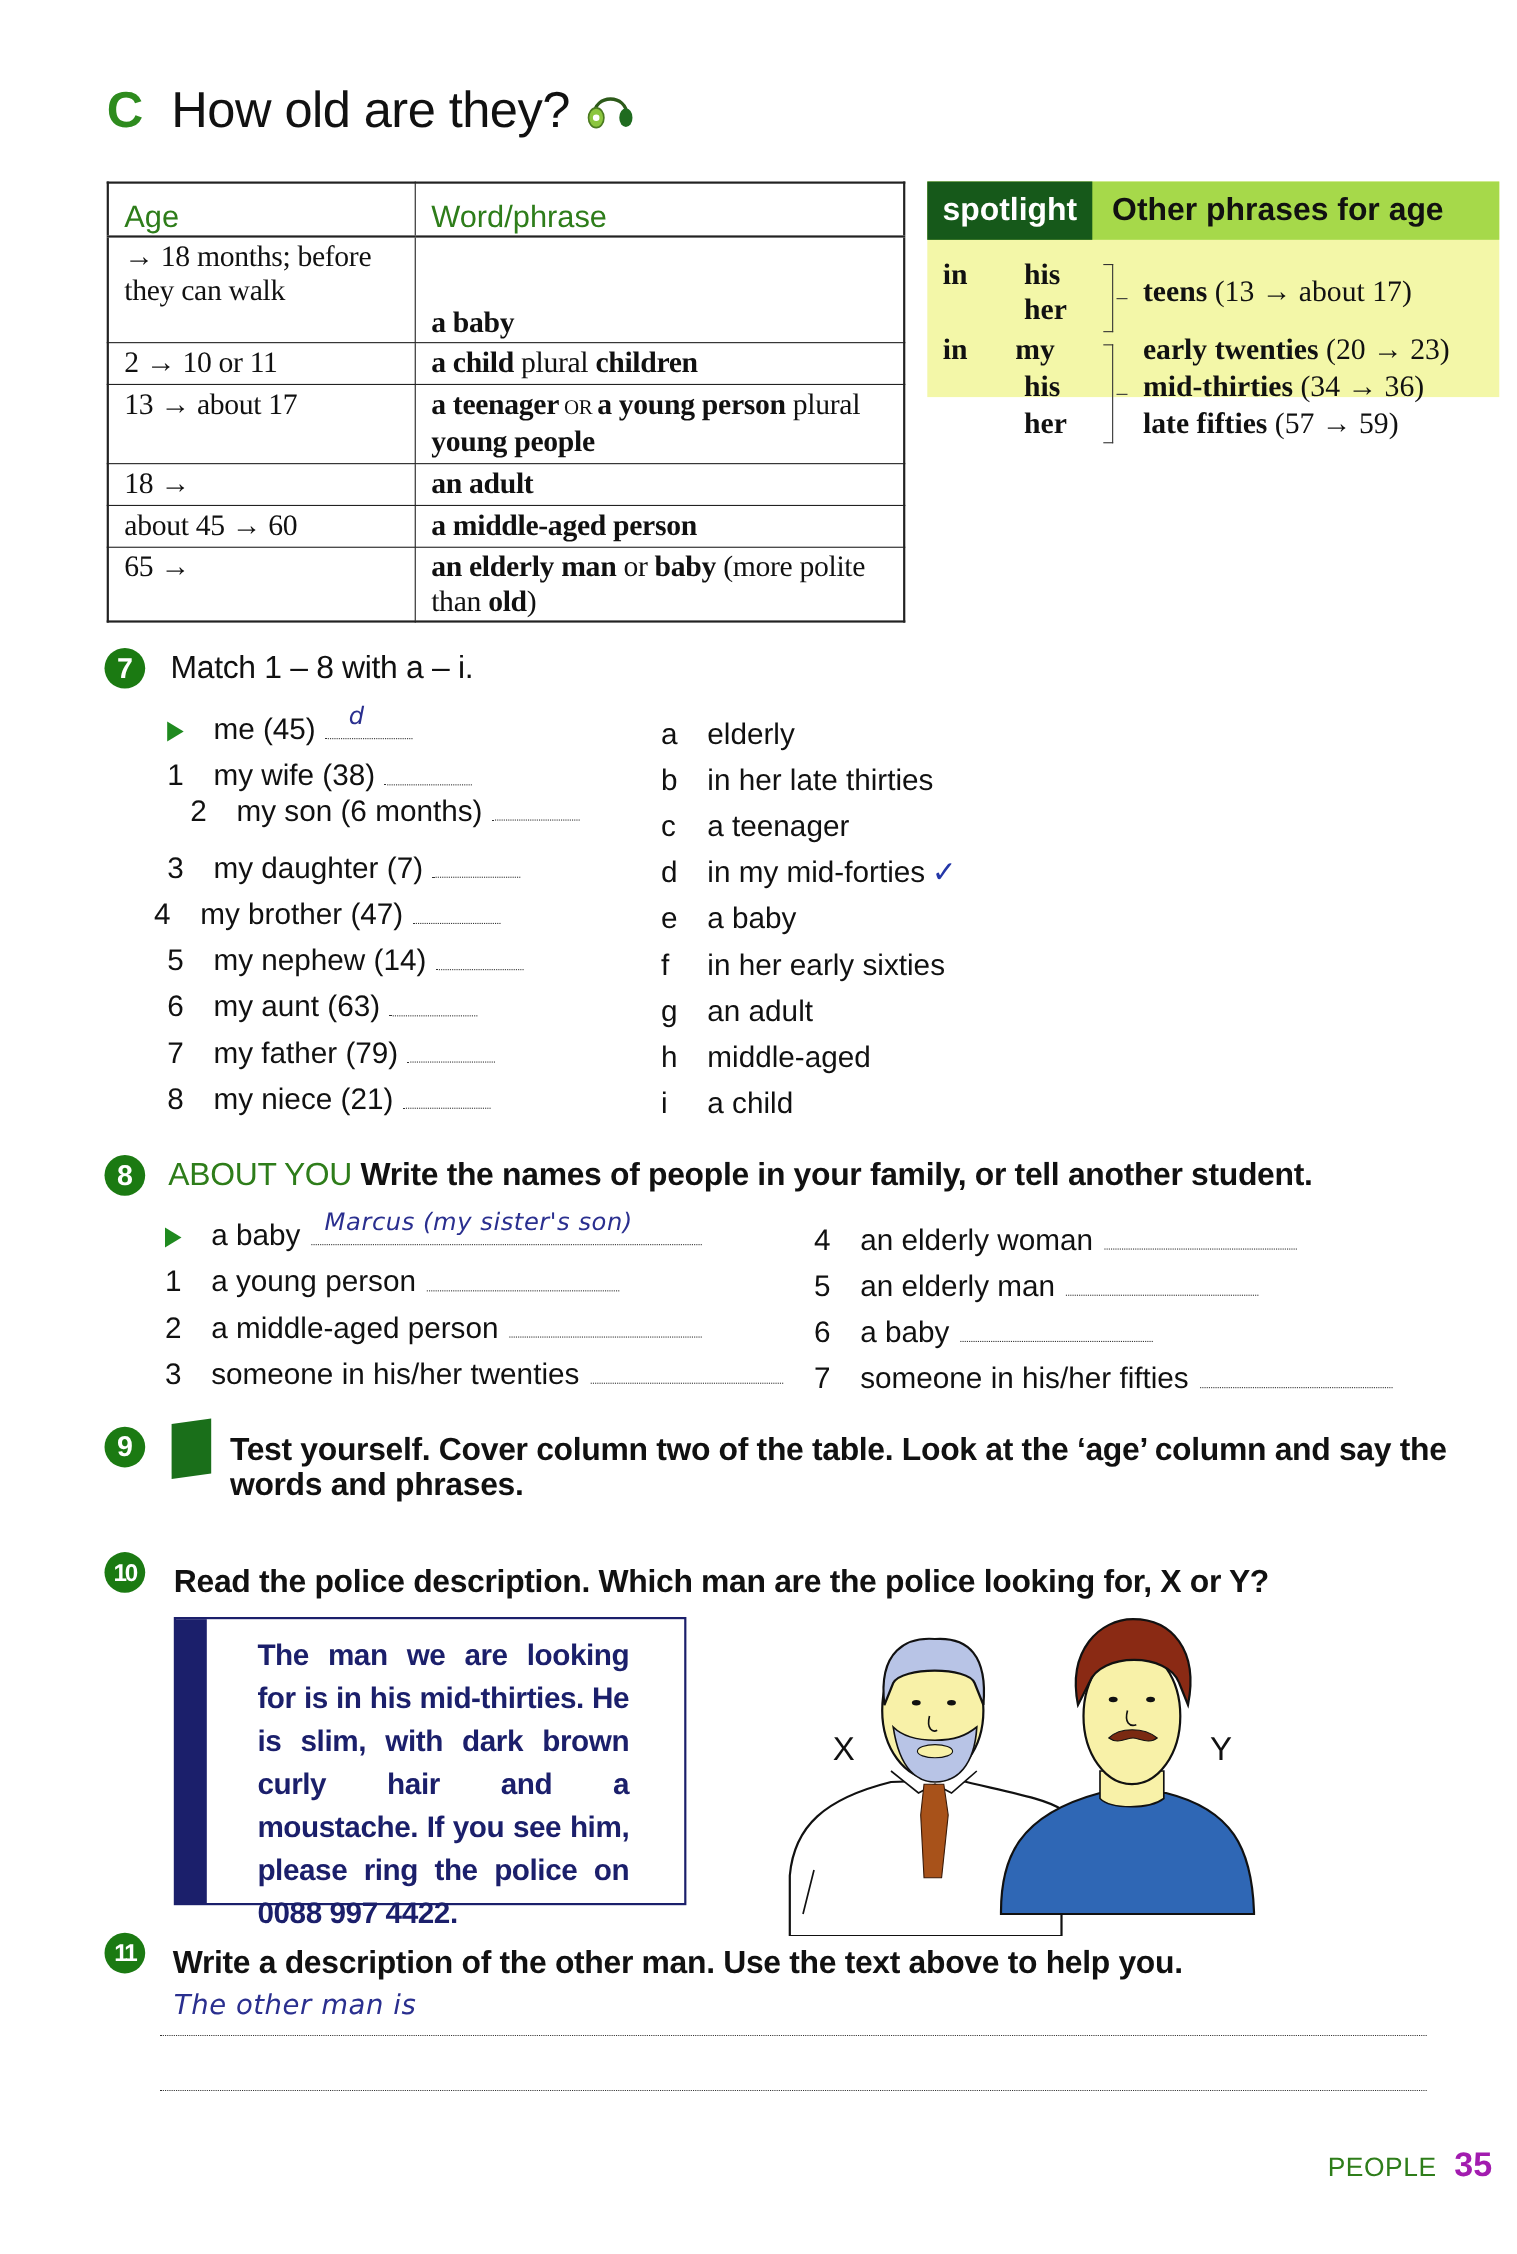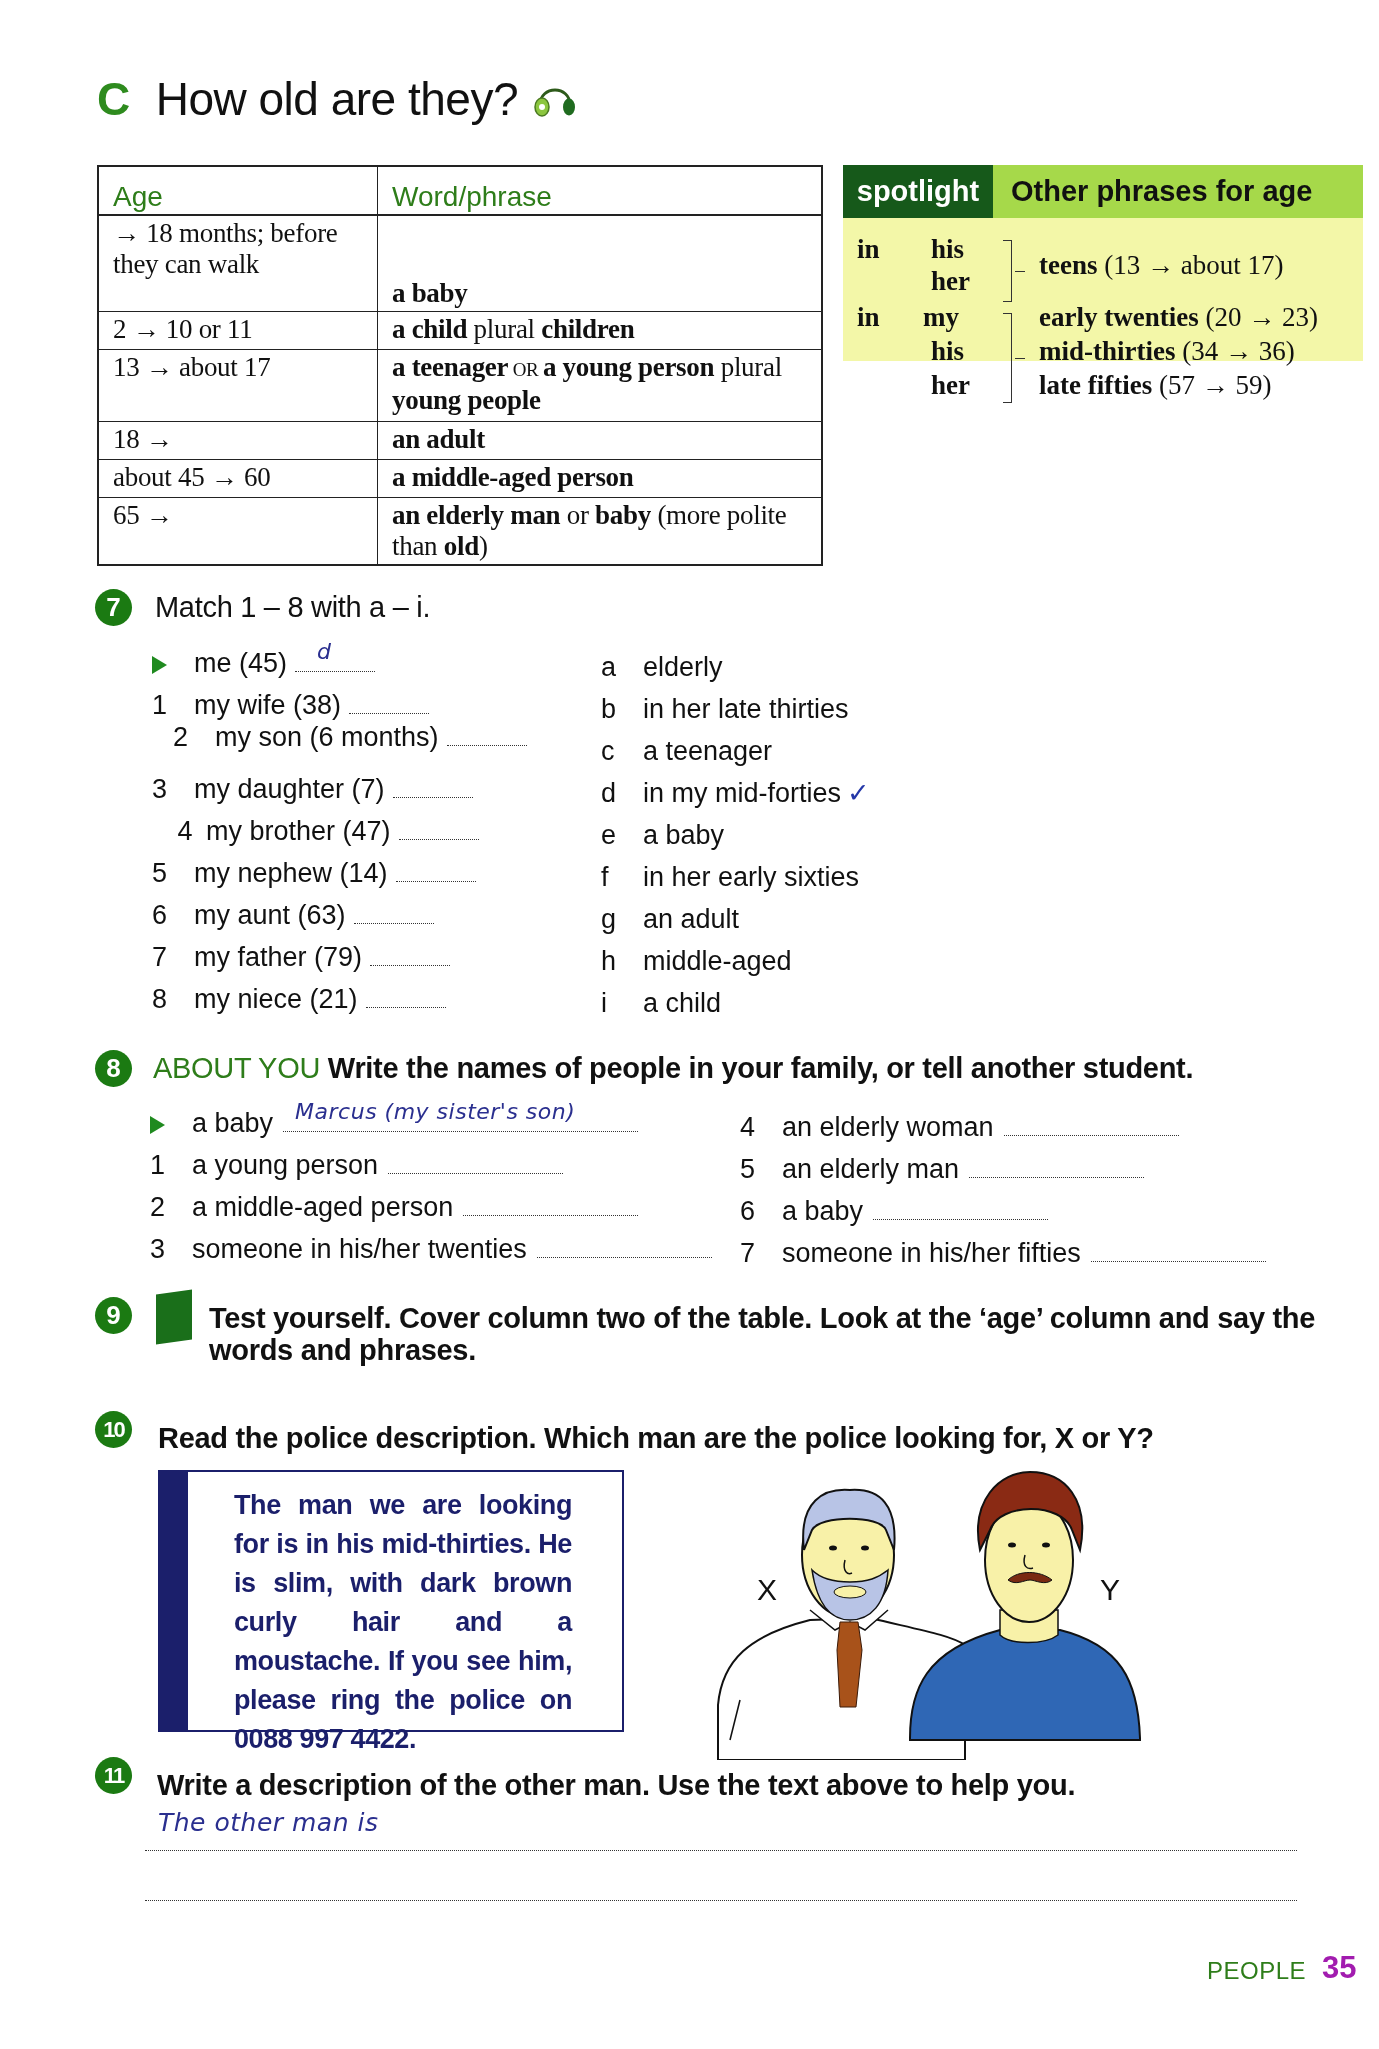--- a/index.html
+++ b/index.html
@@ -154,21 +154,21 @@
   </div>
 </div>
 
 <div class="num-circle" style="left:95px;top:589px;">7</div>
 <div class="ex-instr" style="left:155px;top:591px;">Match 1 – 8 with a – i.</div>
 <div id="ex7-items">
     <div class="ex7-row" style="left: 152px; top: 646px;"><span class="n"><span class="tri"></span></span><span>me (45)</span><span class="blank" style="width: 80px; margin-left: 8px;"><span class="ans hand">d</span></span></div>
     <div class="ex7-row" style="left: 152px; top: 688px;"><span class="n">1</span><span>my wife (38)</span><span class="blank" style="width: 80px; margin-left: 8px;"></span></div>
     <div class="ex7-row" style="left: 152px; top: 720px; margin-left: 21px;"><span class="n">2</span><span>my son (6 months)</span><span class="blank" style="width: 80px; margin-left: 8px;"></span></div>
     <div class="ex7-row" style="left: 152px; top: 772px;"><span class="n">3</span><span>my daughter (7)</span><span class="blank" style="width: 80px; margin-left: 8px;"></span></div>
-    <div class="ex7-row" style="left: 164px; top: 814px; text-align: center;"><span class="n">4</span><span>my brother (47)</span><span class="blank" style="width: 80px; margin-left: 8px;"></span></div>
+    <div class="ex7-row" style="left: 140px; top: 814px;"><span class="n">4</span><span>my brother (47)</span><span class="blank" style="width: 80px; margin-left: 8px;"></span></div>
     <div class="ex7-row" style="left: 152px; top: 856px;"><span class="n">5</span><span>my nephew (14)</span><span class="blank" style="width: 80px; margin-left: 8px;"></span></div>
     <div class="ex7-row" style="left: 152px; top: 898px;"><span class="n">6</span><span>my aunt (63)</span><span class="blank" style="width: 80px; margin-left: 8px;"></span></div>
     <div class="ex7-row" style="left: 152px; top: 940px;"><span class="n">7</span><span>my father (79)</span><span class="blank" style="width: 80px; margin-left: 8px;"></span></div>
     <div class="ex7-row" style="left: 152px; top: 982px;"><span class="n">8</span><span>my niece (21)</span><span class="blank" style="width: 80px; margin-left: 8px;"></span></div>
   </div>
 <div id="ex7-options">
     <div class="ex7-opt" style="left: 601px; top: 650px;"><span class="l">a</span><span>elderly</span></div>
     <div class="ex7-opt" style="left: 601px; top: 692px;"><span class="l">b</span><span>in her late thirties</span></div>
     <div class="ex7-opt" style="left: 601px; top: 734px;"><span class="l">c</span><span>a teenager</span></div>
     <div class="ex7-opt" style="left: 601px; top: 776px;"><span class="l">d</span><span>in my mid-forties</span><span class="tick">✓</span></div>

